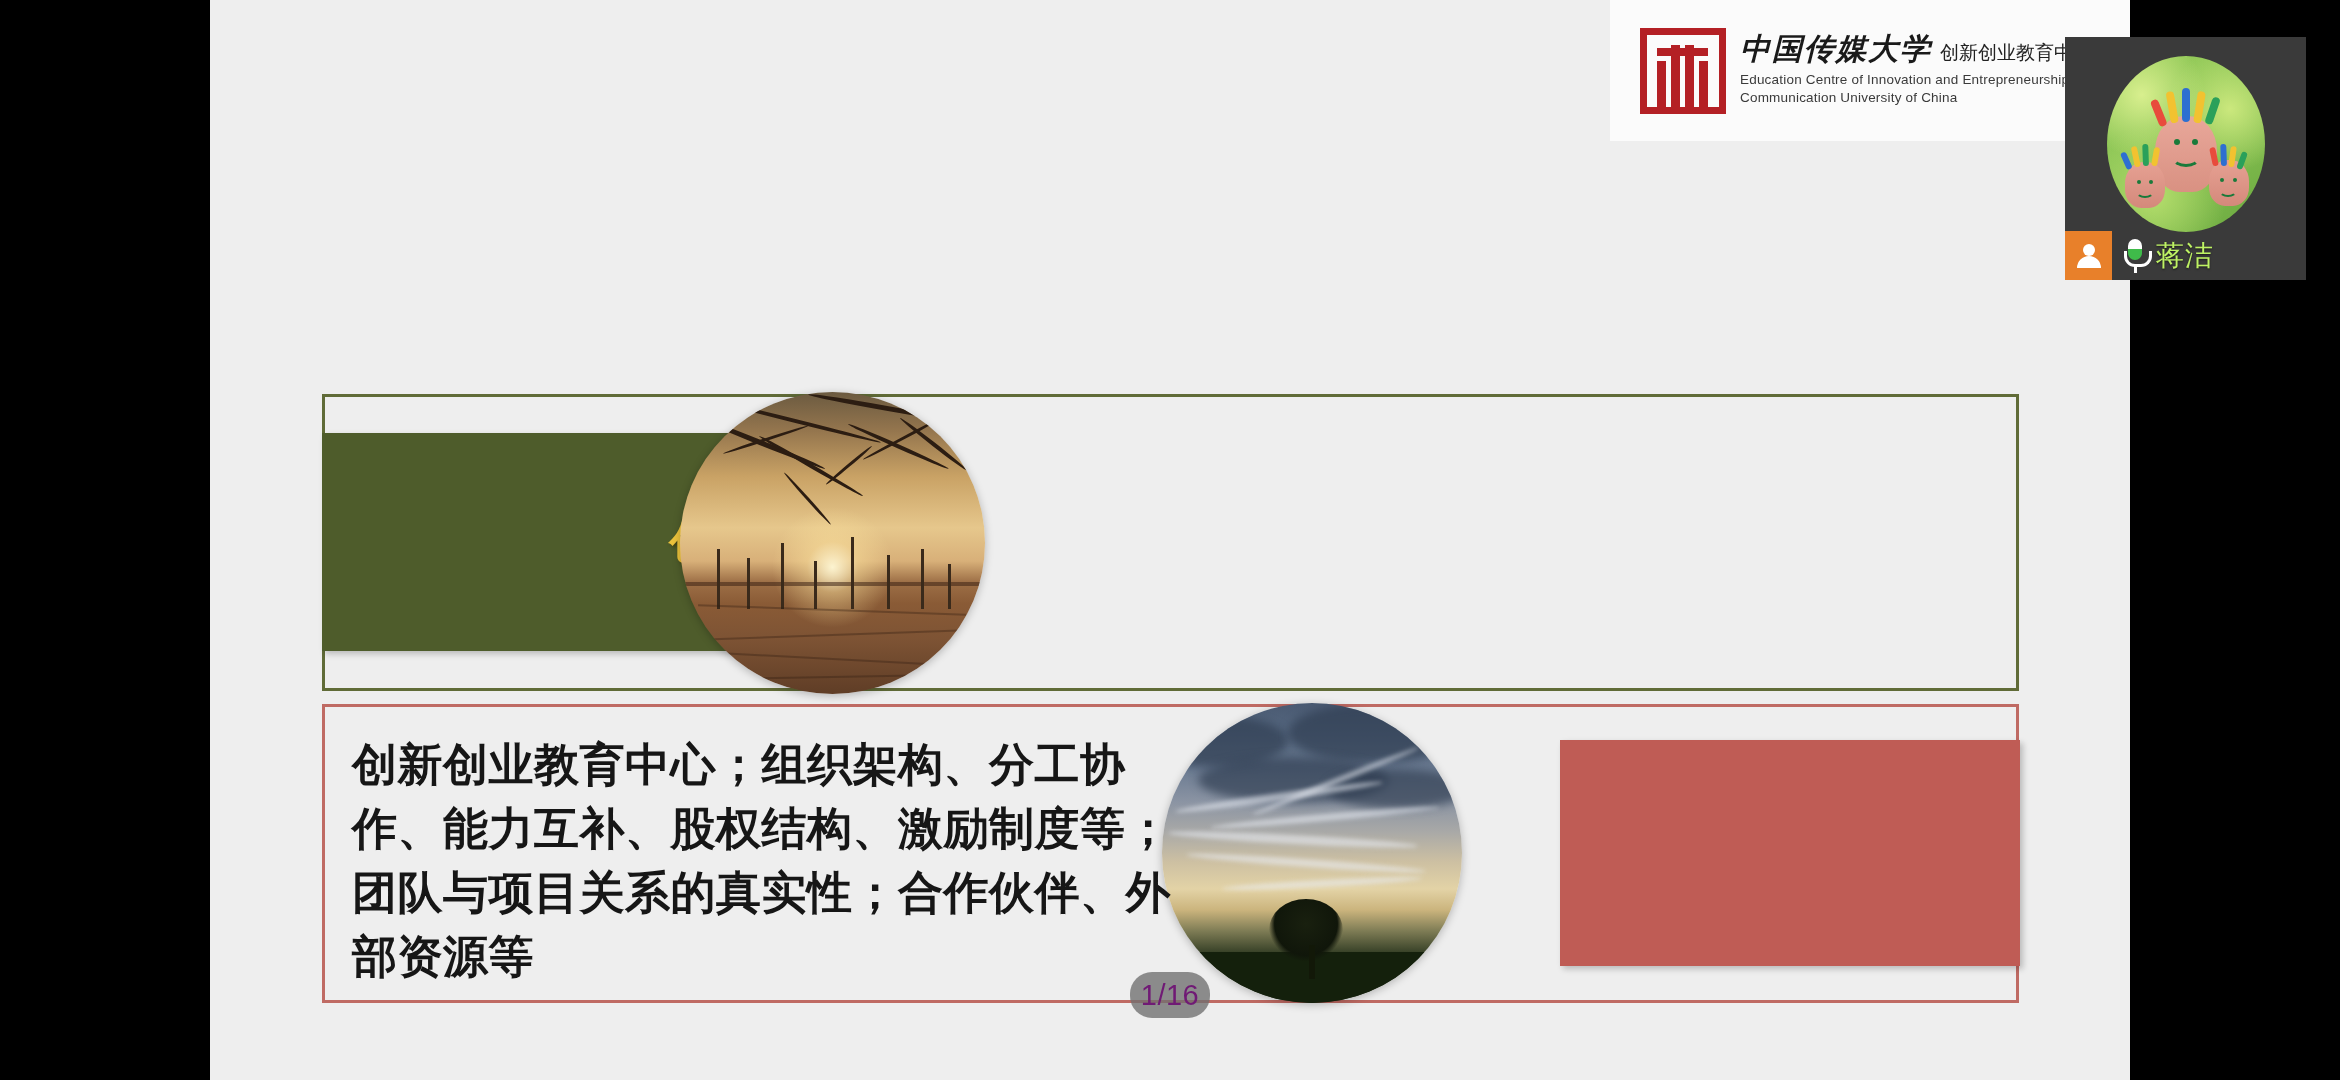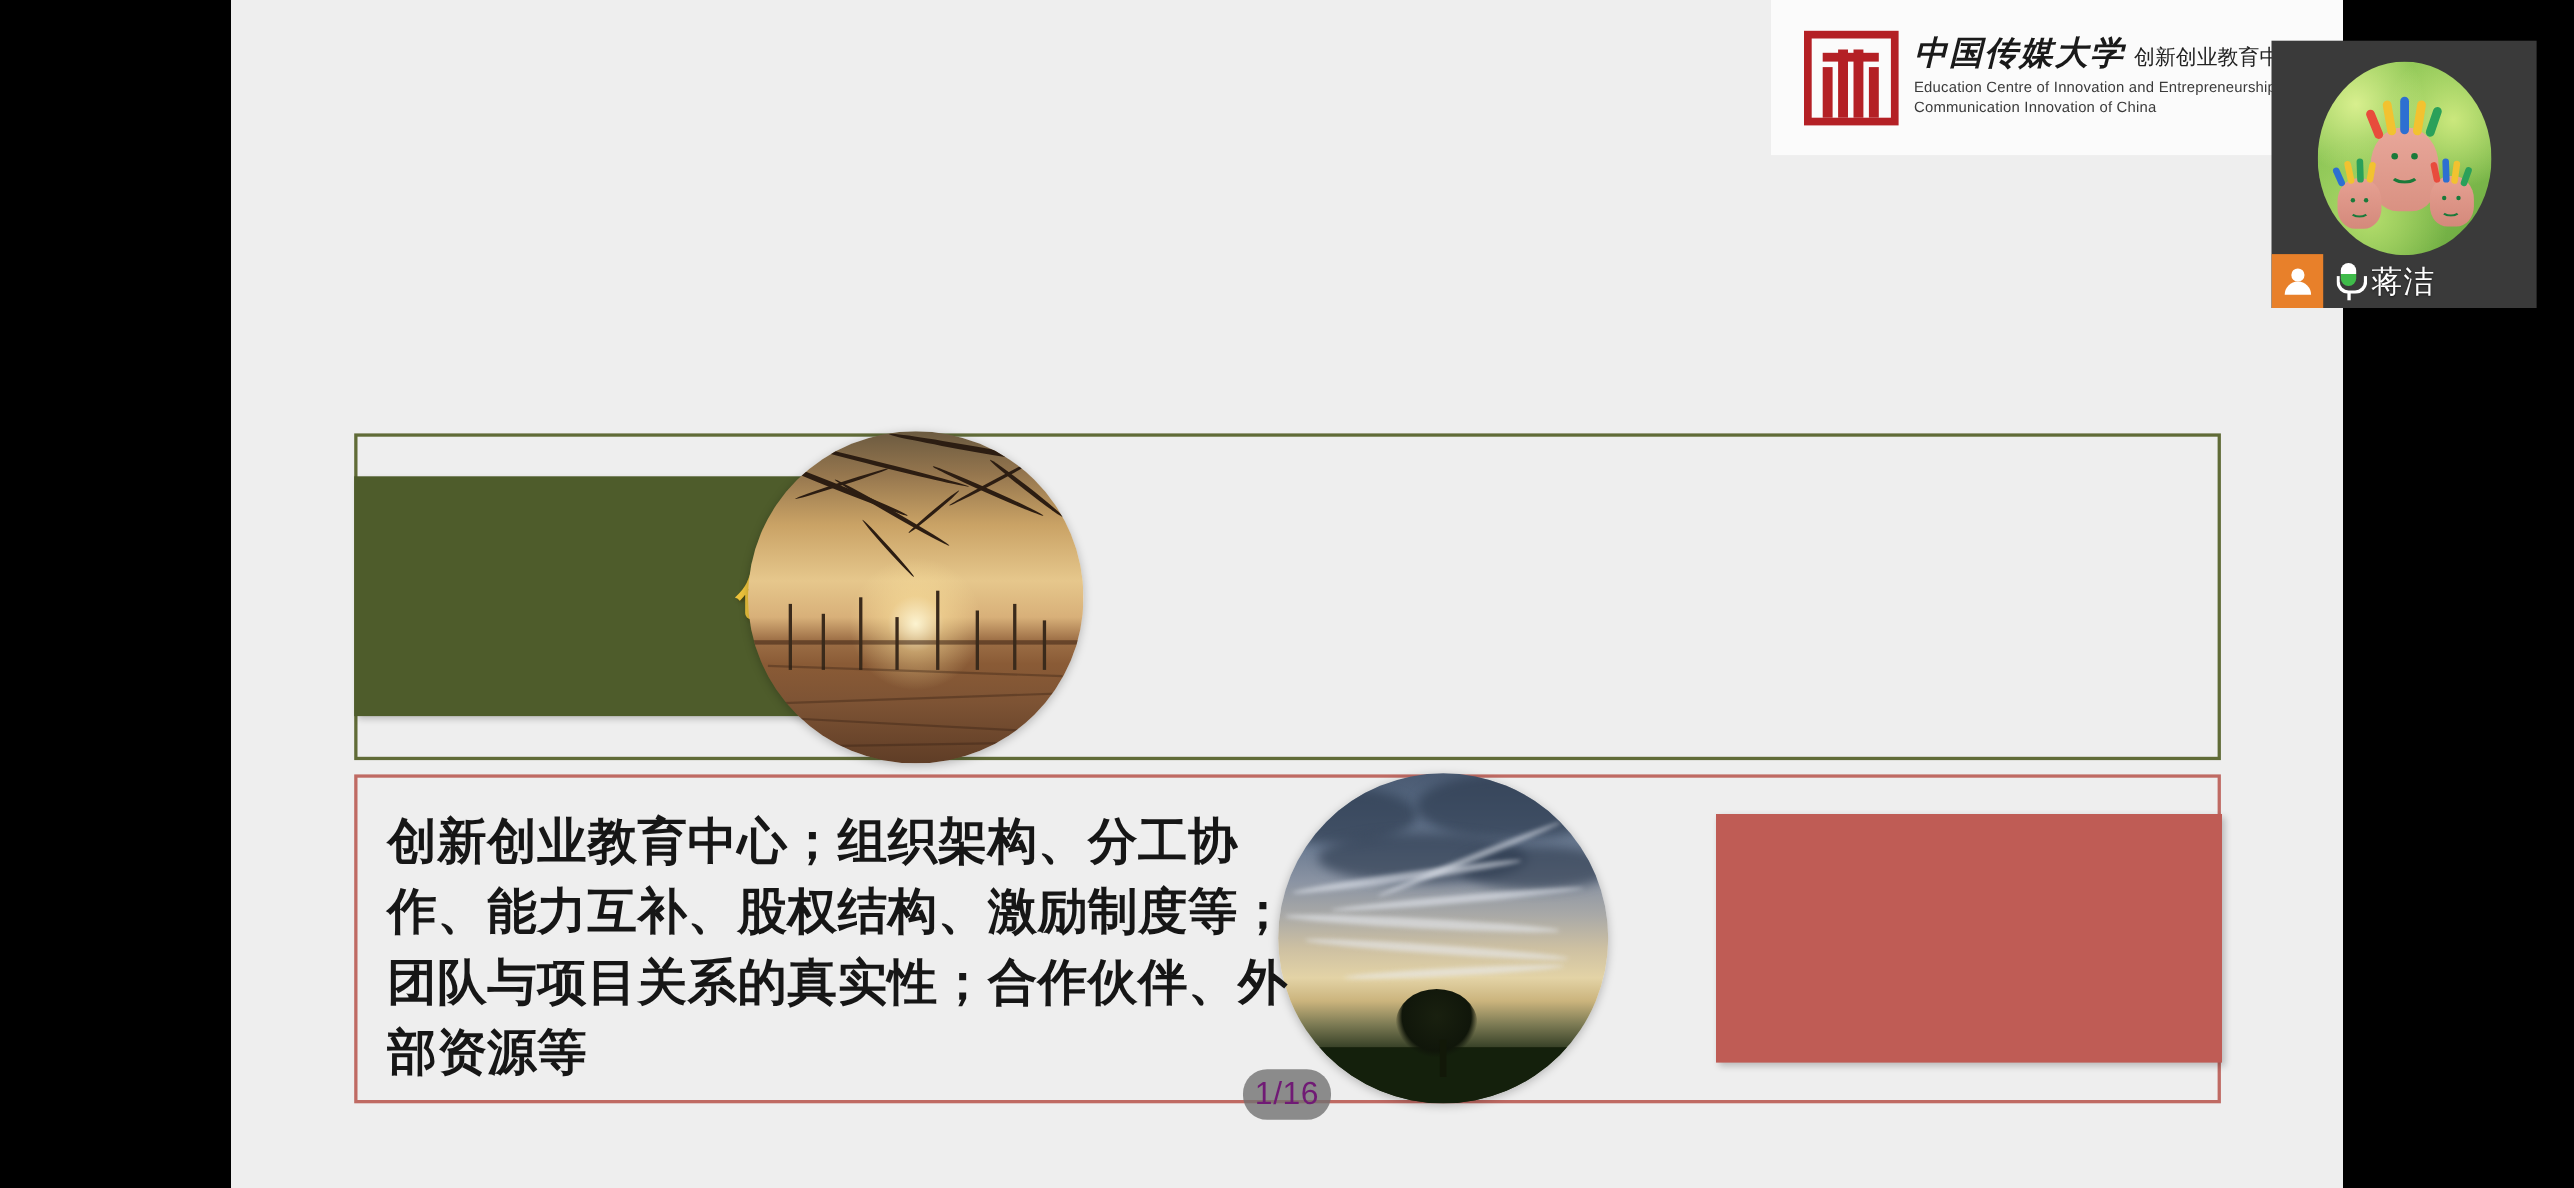--- a/index.html
+++ b/index.html
@@ -475,21 +475,21 @@
     border-radius: 0 0 11px 11px;
   }
   .mic-glyph .stem {
     position: absolute;
     left: 50%; margin-left: -1.5px;
     bottom: 0;
     width: 3px; height: 7px;
     background: #ffffff;
   }
   .participant-name {
-    color: #ffffff;
+    color: #bef264;
     font-size: 28px;
     margin-left: 8px;
     letter-spacing: 1px;
     text-shadow: 0 1px 2px rgba(0,0,0,0.6);
   }
 </style>
 </head>
 <body>
 
 <div id="screen">
@@ -505,21 +505,21 @@
         <div class="bar b3"></div>
         <div class="bar b4"></div>
       </div>
       <div class="logo-text">
         <div class="logo-cn">
           <span class="logo-cn-main">中国传媒大学</span>
           <span class="logo-cn-sub">创新创业教育中心</span>
         </div>
         <div class="logo-en">
           <div>Education Centre of Innovation and Entrepreneurship</div>
-          <div>Communication Innovation of China</div>
+          <div>Communication University of China</div>
         </div>
       </div>
     </div>
 
 
     <div class="row-green-outline"></div>
     <div class="green-fill"></div>
     <div class="green-label">创新维度</div>
 
     <div class="oval oval-sunset">

